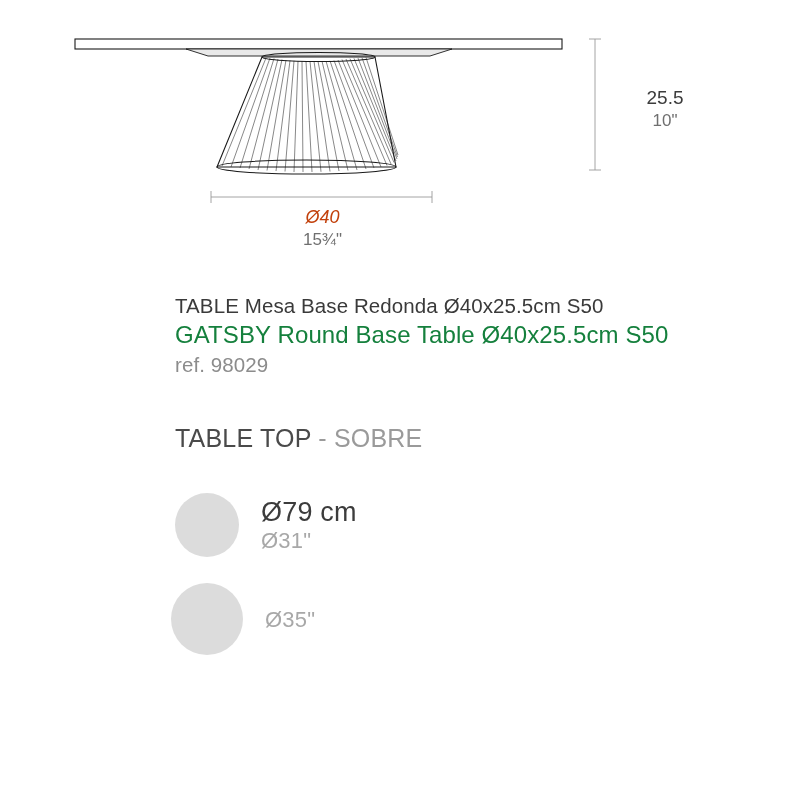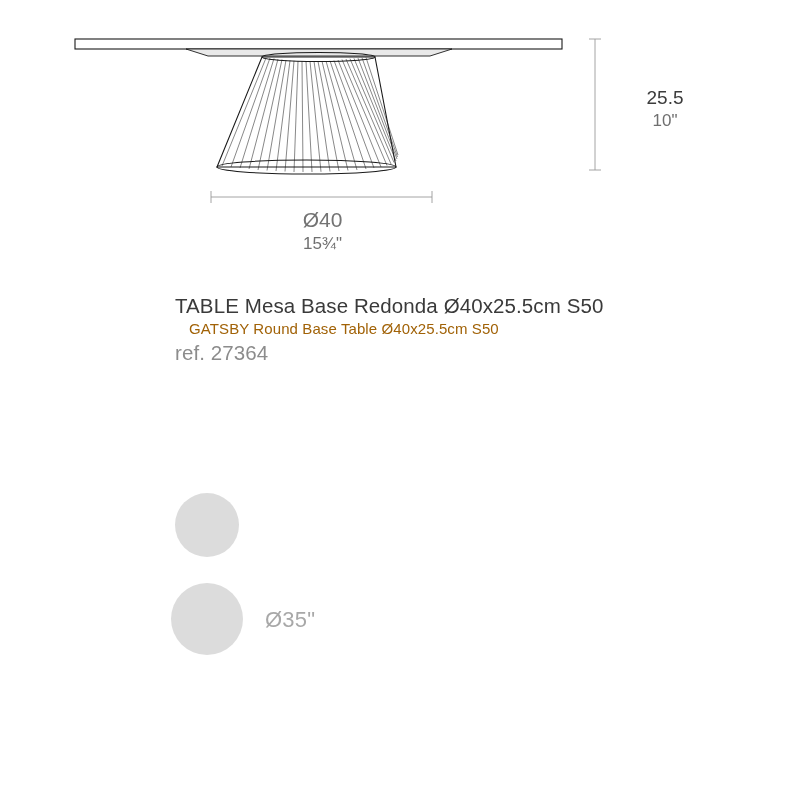--- a/index.html
+++ b/index.html
@@ -51,46 +51,46 @@
 
   .dim-width-label {
     position: absolute;
     left: 250px;
     top: 206px;
     width: 145px;
     text-align: center;
     line-height: 1.3;
   }
   .dim-width-label .cm {
-    font-size: 21px;
-    color: #737373;
+    font-size: 18px;
+    color: #c2410c;
+    font-style: italic;
   }
   .dim-width-label .inch {
     font-size: 17px;
     color: #6f6f6f;
   }
 
   
   .caption {
     position: absolute;
     left: 175px;
     top: 292px;
     width: 600px;
     line-height: 1.32;
   }
   .caption .line-es {
     font-size: 20.5px;
     color: #3a3a3a;
     letter-spacing: 0.1px;
   }
   .caption .line-en {
-    font-size: 15px;
-    color: #a16207;
+    font-size: 24px;
+    color: #15803d;
     letter-spacing: 0.1px;
-    margin-left: 14px;
   }
   .caption .line-ref {
     font-size: 20.5px;
     color: #8c8c8c;
     letter-spacing: 0.1px;
   }
 
   
   .section-title {
     position: absolute;
@@ -208,28 +208,36 @@
 
     <div class="dim-width-label">
       <div class="cm">Ø40</div>
       <div class="inch">15¾"</div>
     </div>
   </div>
 
   <div class="caption">
     <div class="line-es">TABLE Mesa Base Redonda Ø40x25.5cm S50</div>
     <div class="line-en">GATSBY Round Base Table Ø40x25.5cm S50</div>
-    <div class="line-ref">ref. 27364</div>
-  </div>
-
+    <div class="line-ref">ref. 98029</div>
+  </div>
+
+  <div class="section-title">
+    <span class="strong">TABLE TOP</span>
+    <span class="light">- SOBRE</span>
+  </div>
 
   <div class="options">
 
     <div class="option">
       <div class="swatch" style="width:64px;height:64px;"></div>
+      <div class="opt-text">
+        <div class="opt-cm">Ø79 cm</div>
+        <div class="opt-in">Ø31"</div>
+      </div>
     </div>
 
     <div class="option">
       <div class="swatch" style="width:72px;height:72px;margin-left:-4px;"></div>
       <div class="opt-text">
         <div class="opt-in">Ø35"</div>
       </div>
     </div>
 
 

